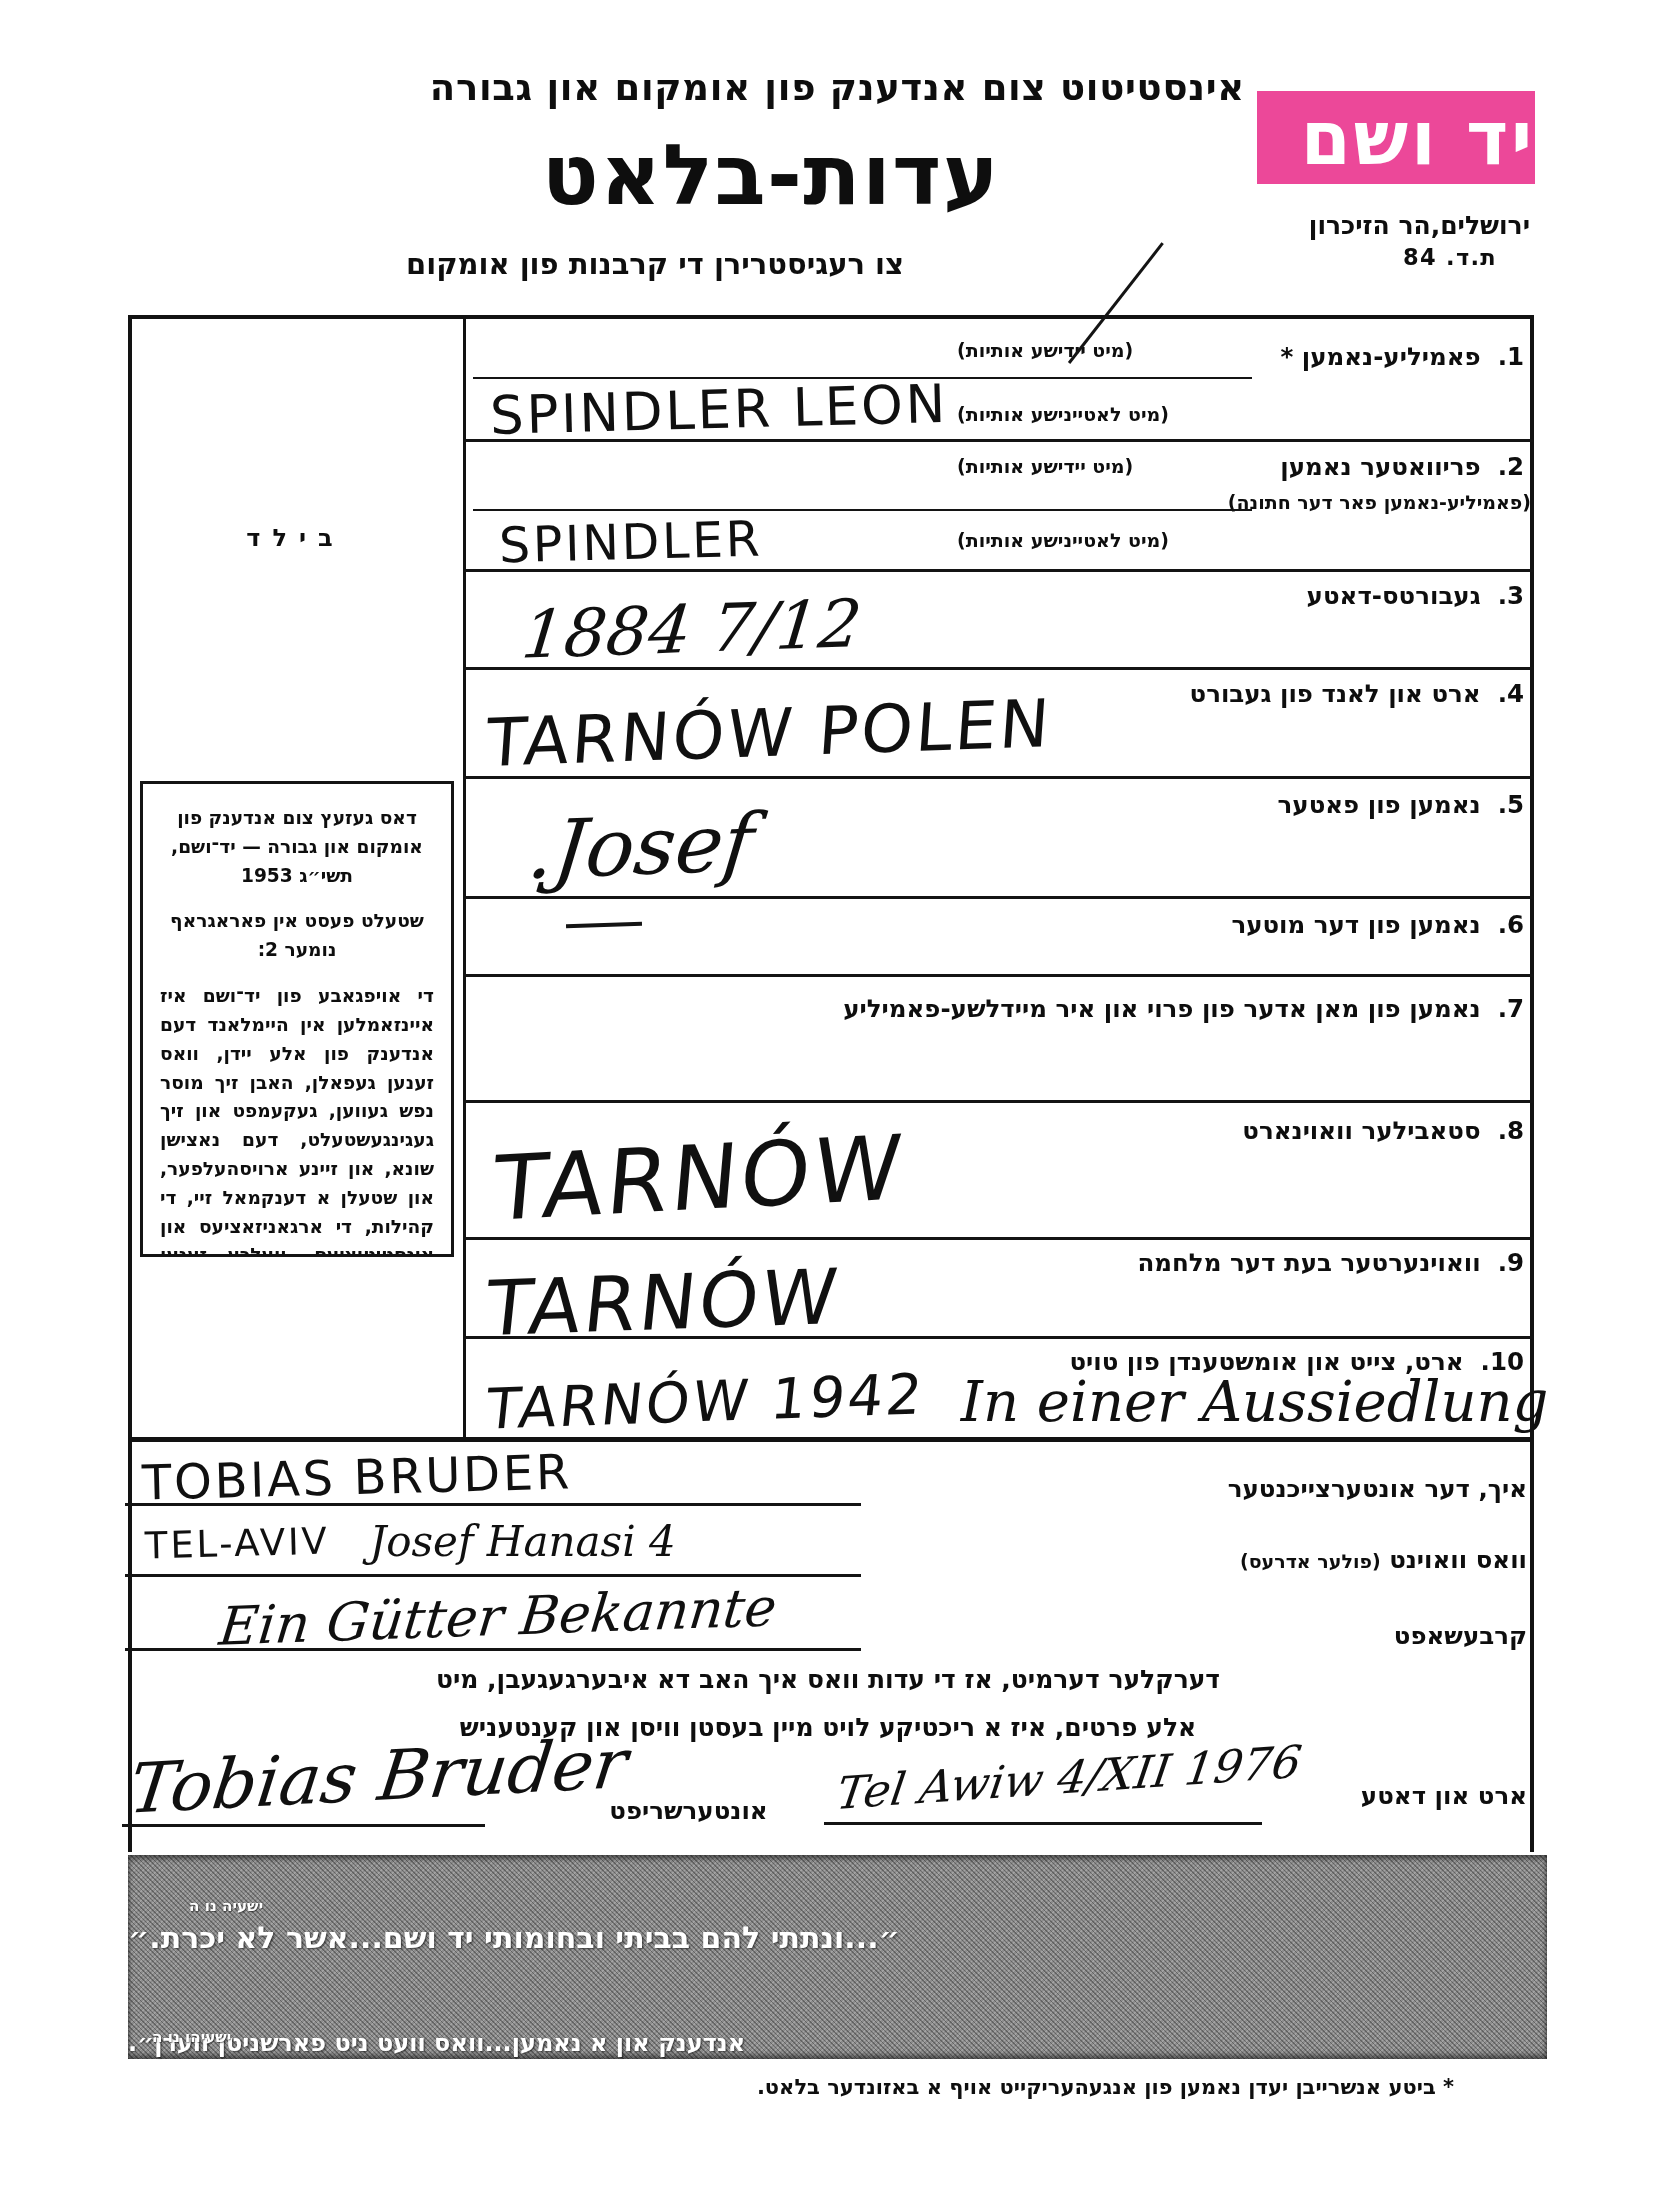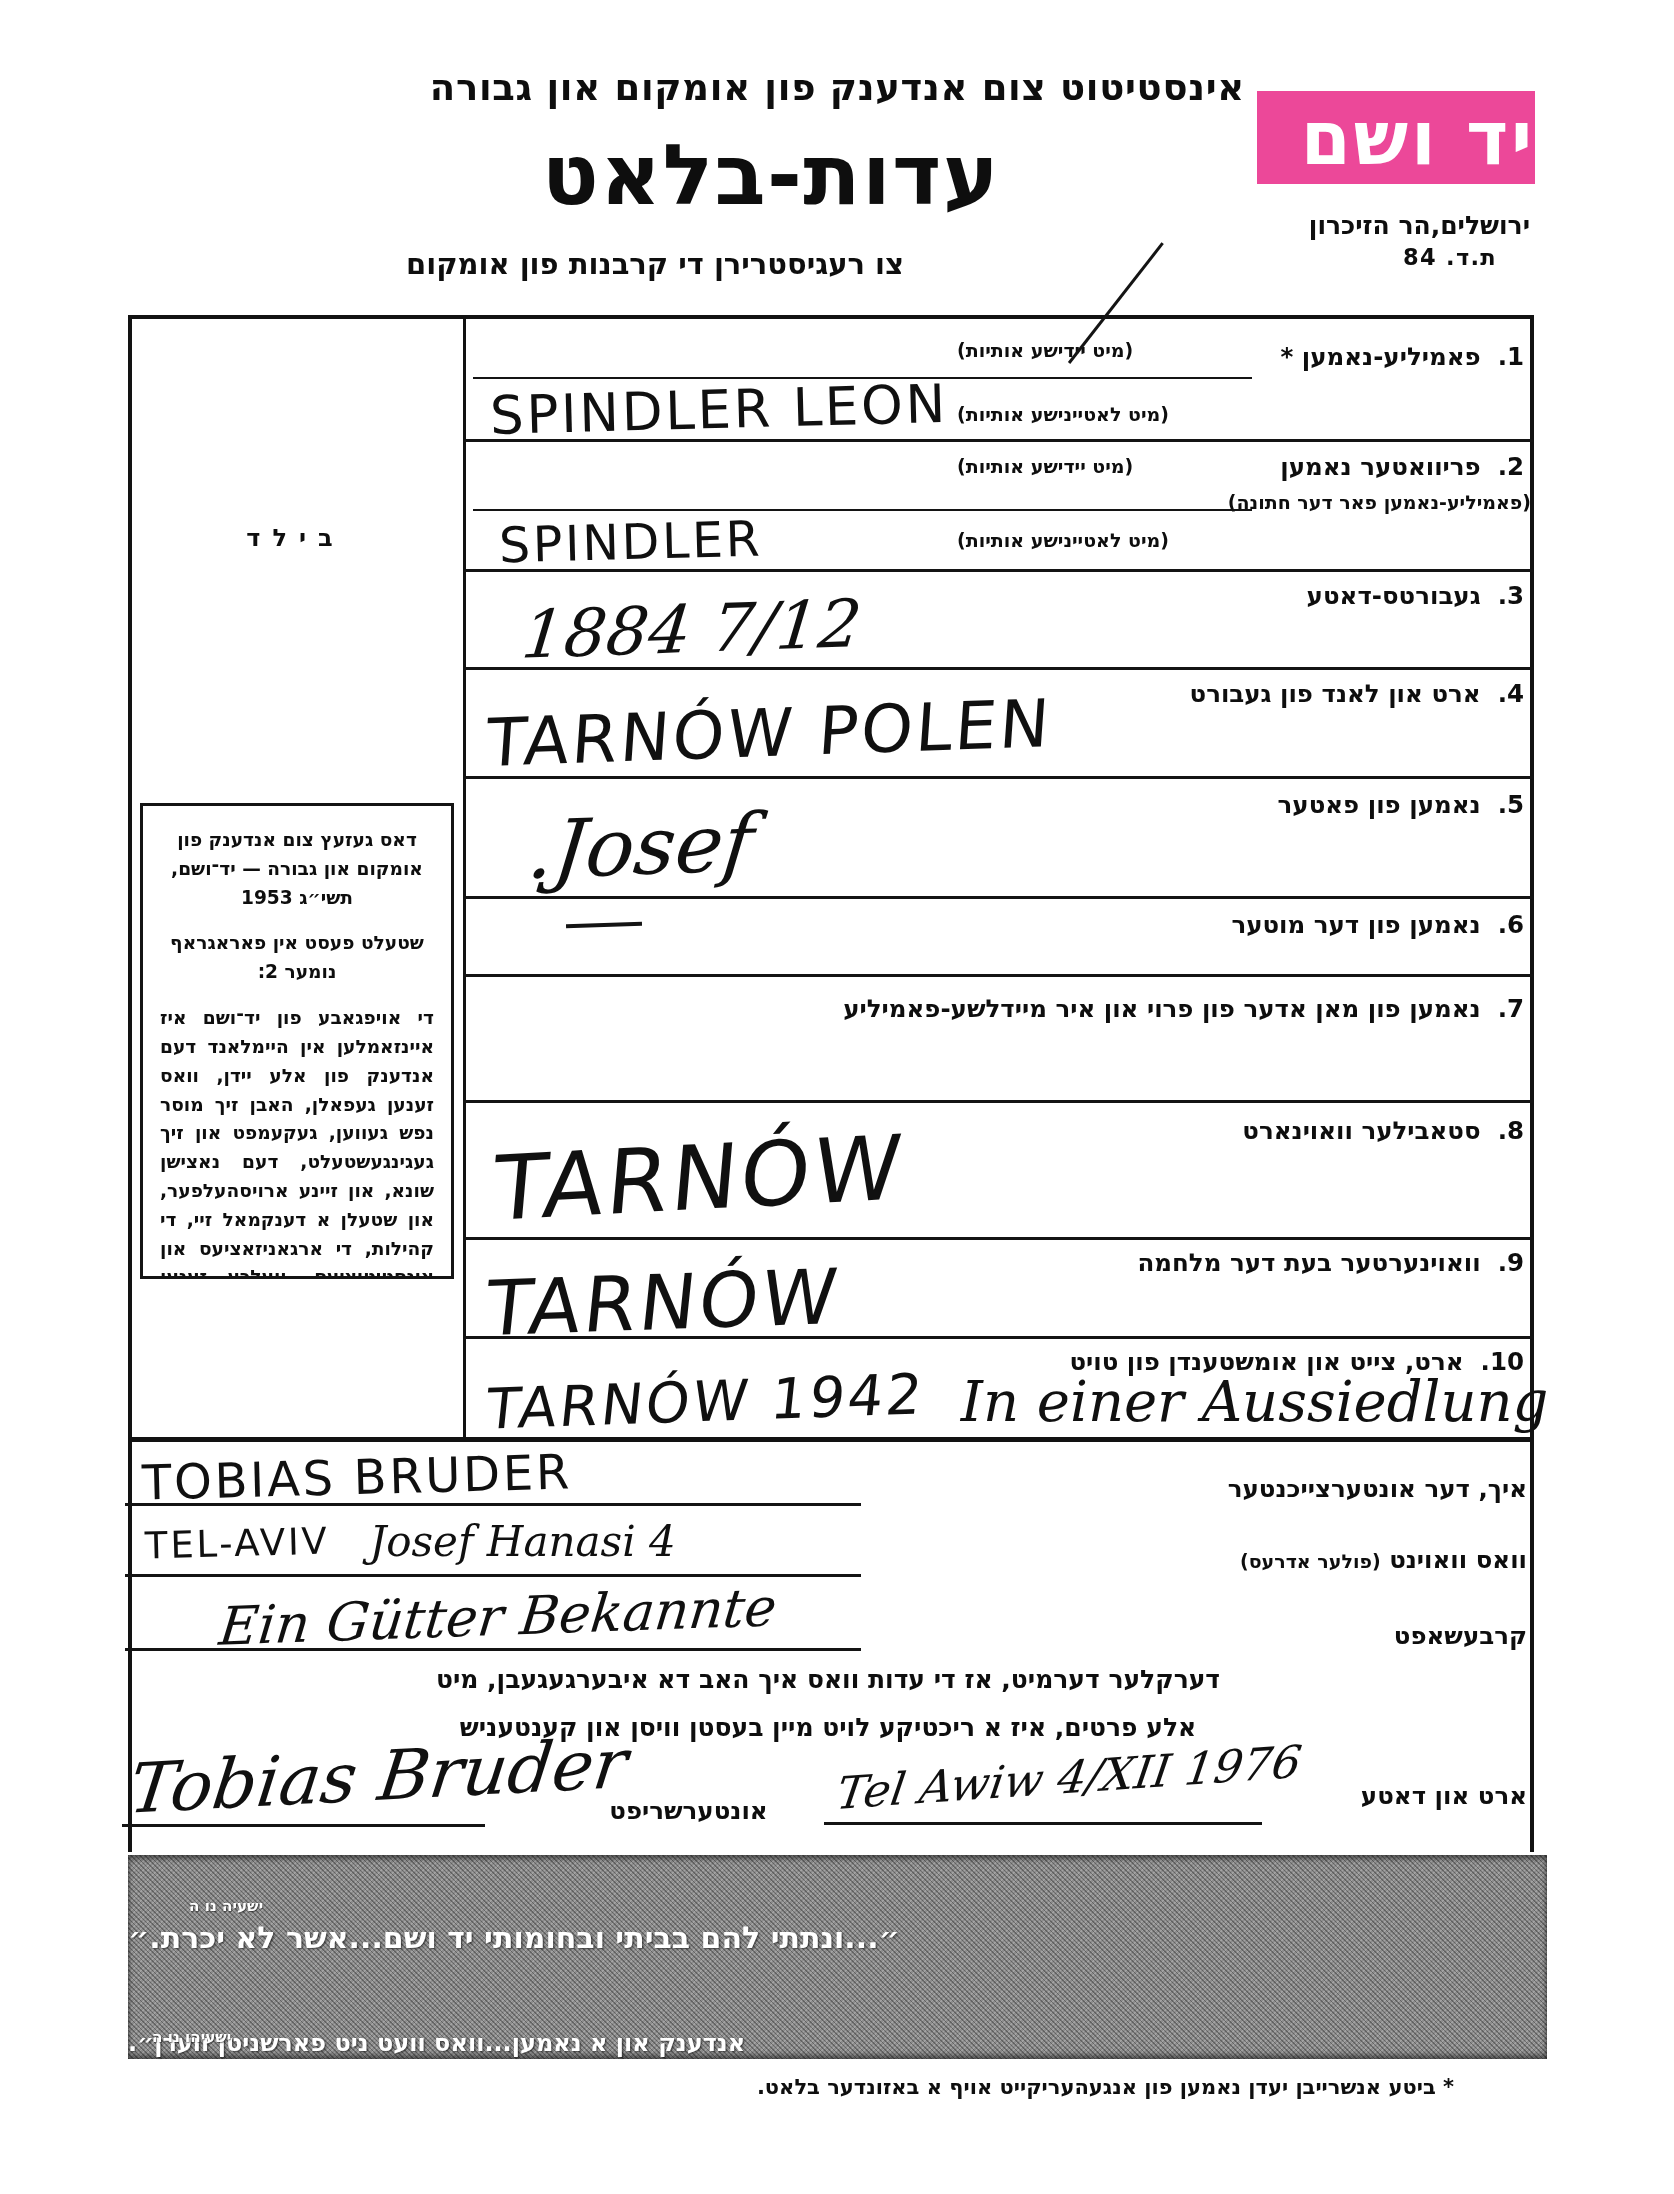--- a/index.html
+++ b/index.html
@@ -29,21 +29,21 @@
   
   .hw{position:absolute;color:#101010;white-space:nowrap;line-height:1;}
   .hw-print{font-family:"DejaVu Sans",sans-serif;letter-spacing:2.7px;transform:rotate(-1.5deg);}
   .hw-cursive{font-family:"DejaVu Serif",serif;font-style:italic;transform:skewX(-8deg) rotate(-2deg);}
   .hw-cursive-inline{font-family:"DejaVu Serif",serif;font-style:italic;}
   .pen{position:absolute;background:#141414;}
   
   .photo-label{position:absolute;left:129px;top:524px;width:335px;text-align:center;
     font-size:24px;font-weight:bold;letter-spacing:12px;}
   .lawbox{position:absolute;left:141px;top:781px;width:314px;height:476px;
-    border:3.3px solid #141414;box-sizing:border-box;padding:20px 17px;overflow:hidden;margin-top:22px;}
+    border:3.3px solid #141414;box-sizing:border-box;padding:20px 17px;overflow:hidden;}
   .lawbox p{margin:0 0 17px 0;font-size:18.6px;font-weight:bold;line-height:1.55;direction:rtl;}
   .law-center{text-align:center;}
   .law-just{text-align:justify;}
   .law-cite{text-align:center;font-size:17px;}
   
   .wlabel{position:absolute;font-size:24.5px;font-weight:bold;direction:rtl;text-align:right;white-space:nowrap;}
   .wlabel .small{font-size:19px;font-weight:bold;}
   .decl{position:absolute;left:199px;width:1260px;text-align:center;font-size:25px;font-weight:bold;direction:rtl;}
   
   .banner{position:absolute;left:129px;top:1855px;width:1419px;height:204px;

